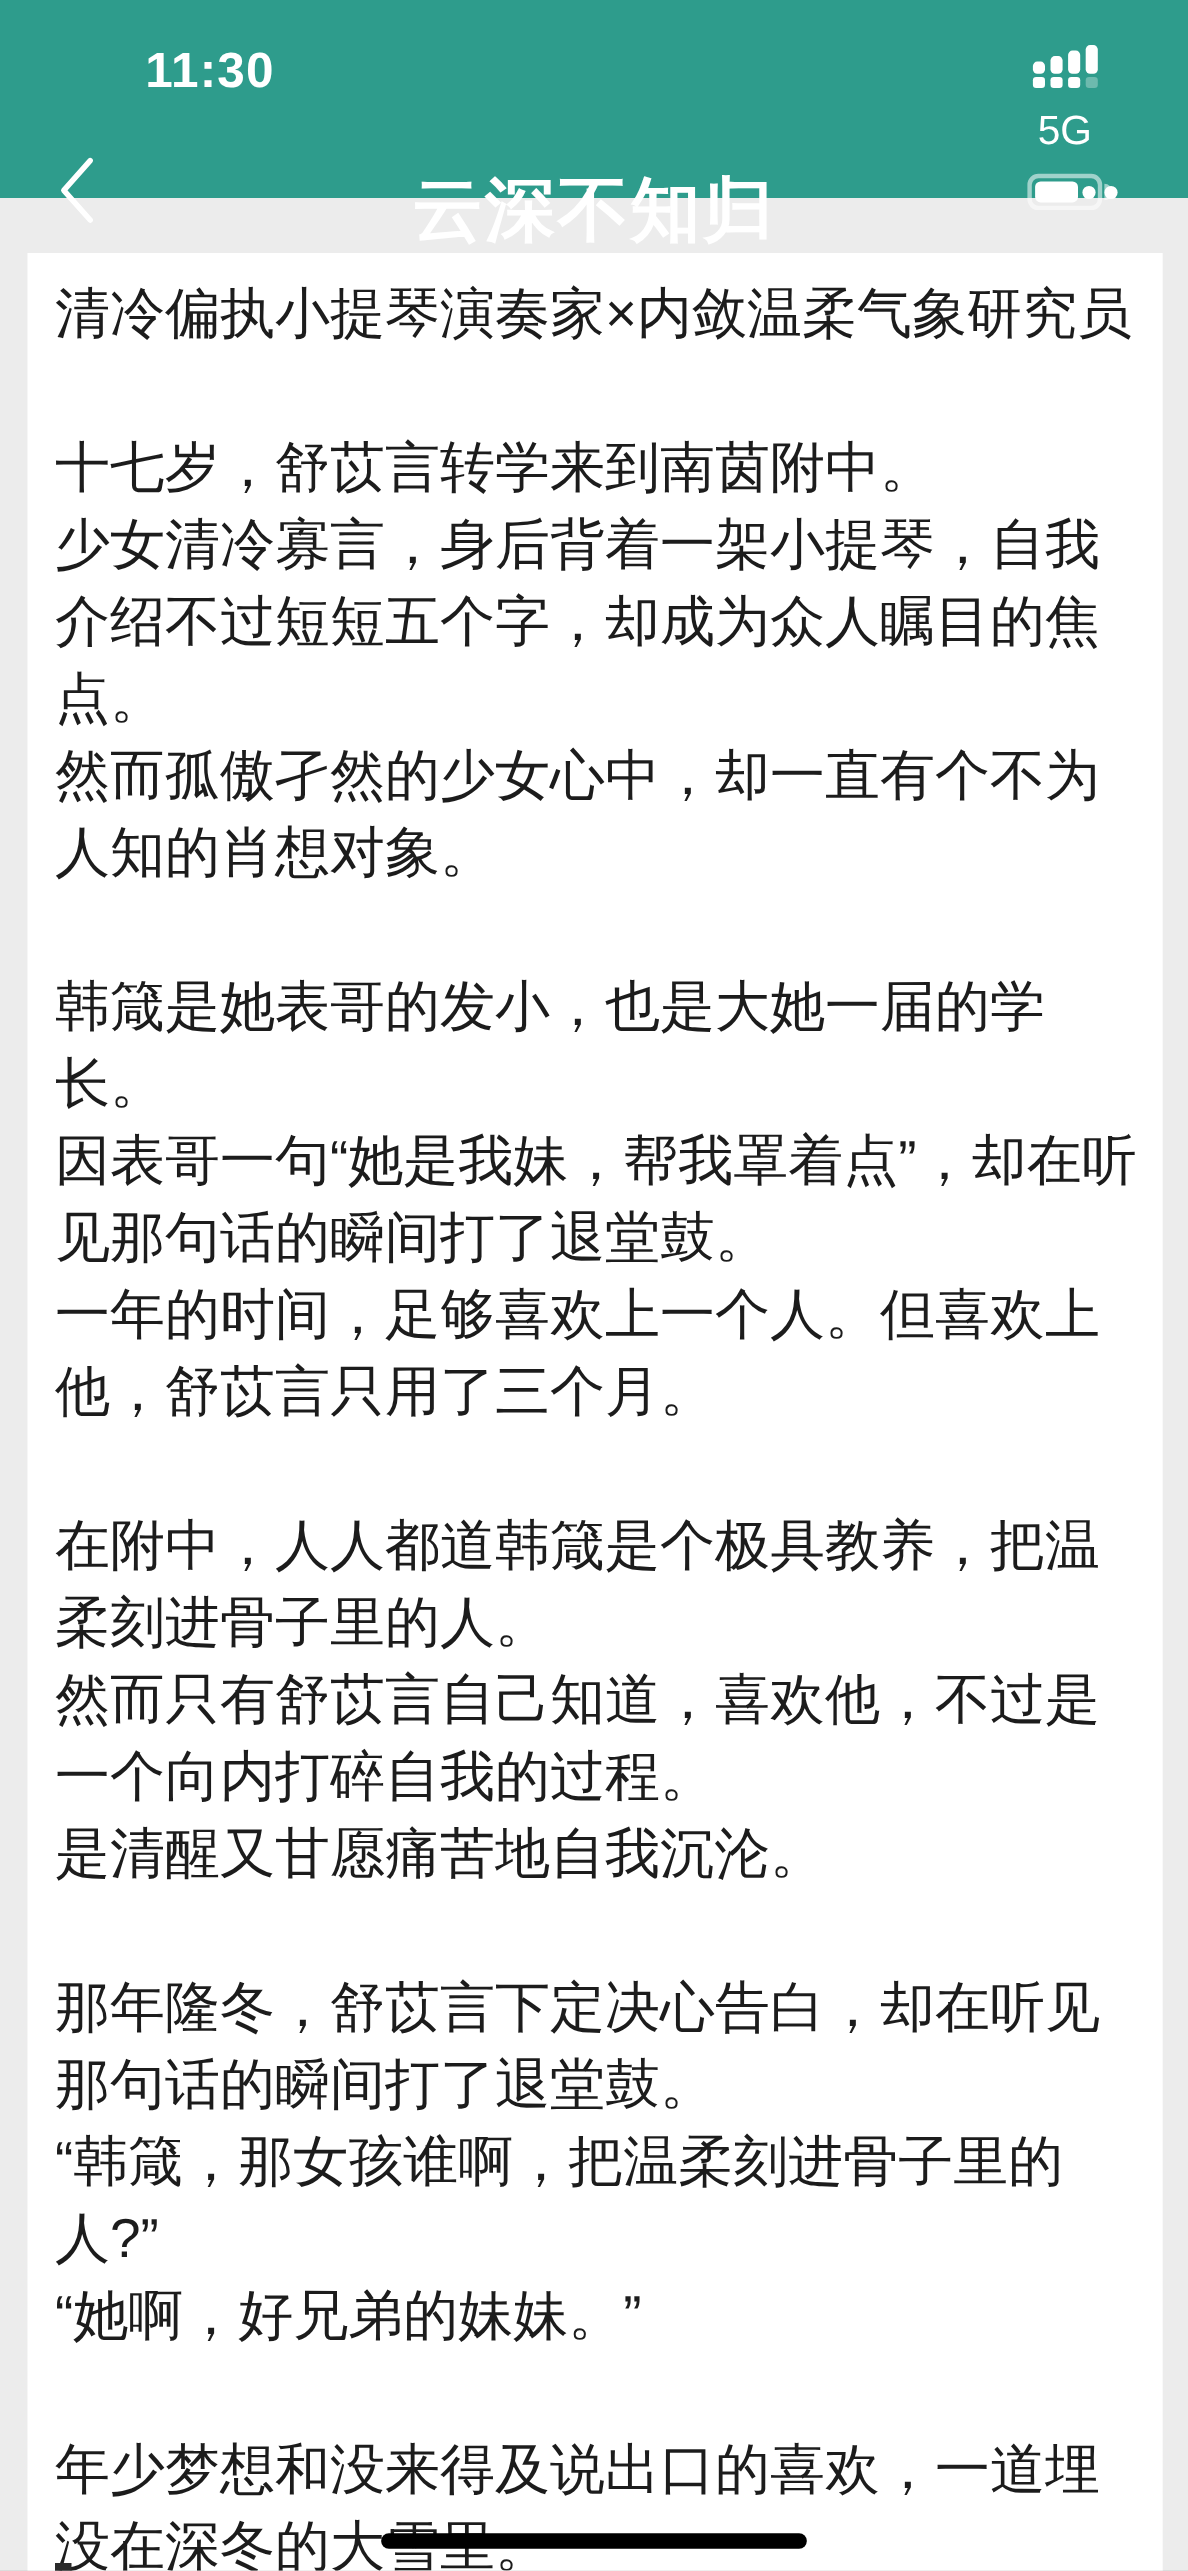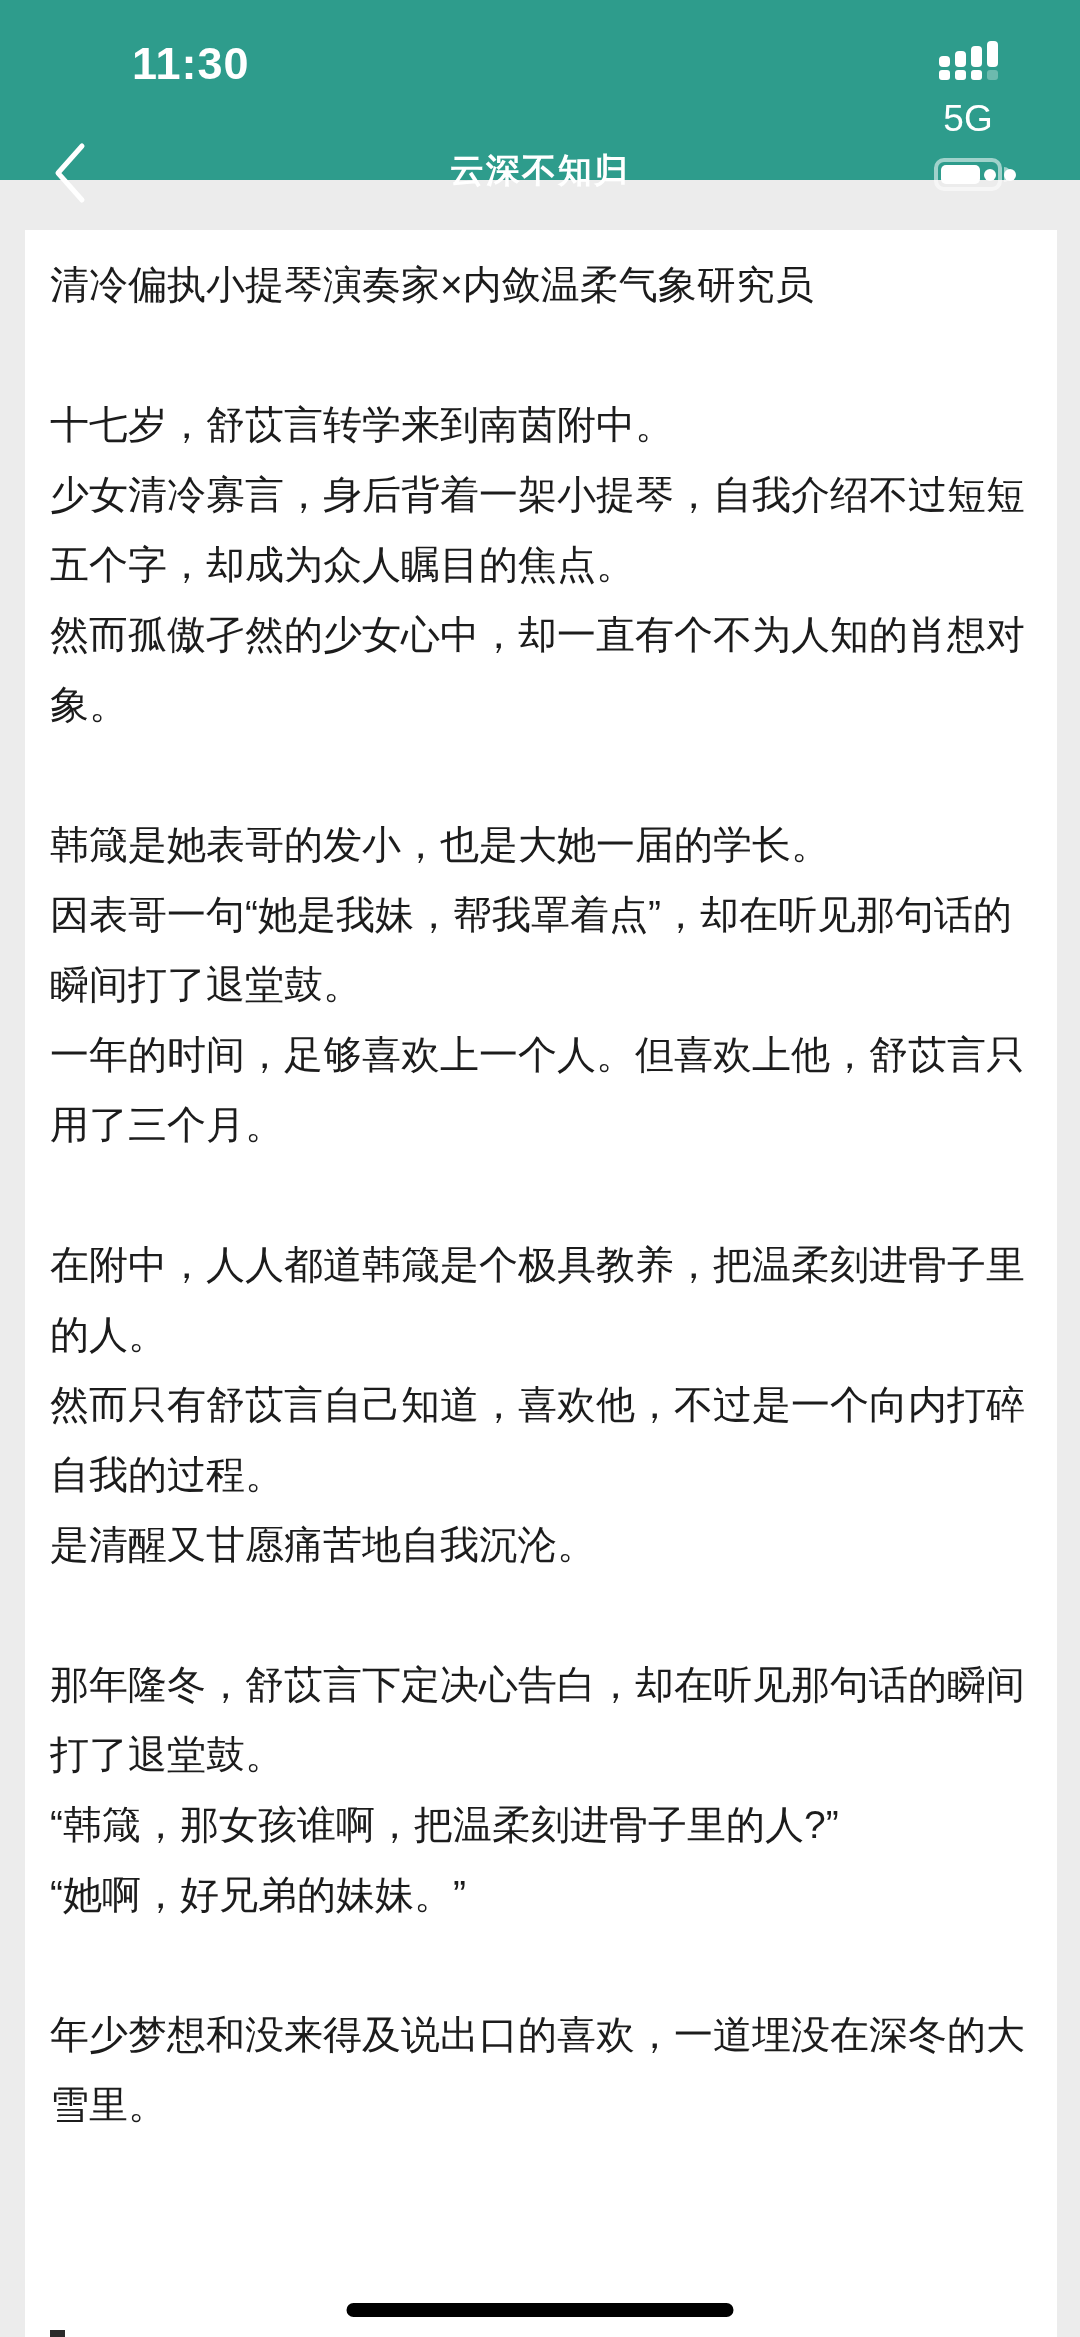--- a/index.html
+++ b/index.html
@@ -69,41 +69,41 @@
   
   .back-button{
     position:absolute;left:30px;top:128px;
     width:80px;height:90px;
     background:none;border:none;cursor:pointer;
     display:flex;align-items:center;justify-content:center;
   }
   .page-title{
     position:absolute;left:0;right:0;top:148px;
     text-align:center;
-    font-size:34px;font-weight:700;
+    font-size:64px;font-weight:700;
     color:var(--status-white);
     letter-spacing:2px;
   }
   .more-button{
     position:absolute;right:45px;top:145px;
     width:90px;height:60px;
     background:none;border:none;cursor:pointer;
     display:flex;align-items:center;justify-content:center;gap:8px;
   }
   .more-dot{width:12px;height:12px;border-radius:50%;background:var(--status-white);}
   
   .page{
     position:absolute;
     top:230px;left:25px;right:23px;bottom:0;
     background:var(--page-bg);
     padding:20px 20px 0 25px;
     overflow:hidden;
   }
   .story .line{
-    font-size:39px;
+    font-size:50px;
     line-height:70px;
     min-height:70px;
     color:var(--text-color);
     font-weight:400;
     text-align:left;
   }
   
   .clipped-line{
     position:absolute;left:50px;top:2330px;
     width:15px;height:10px;

